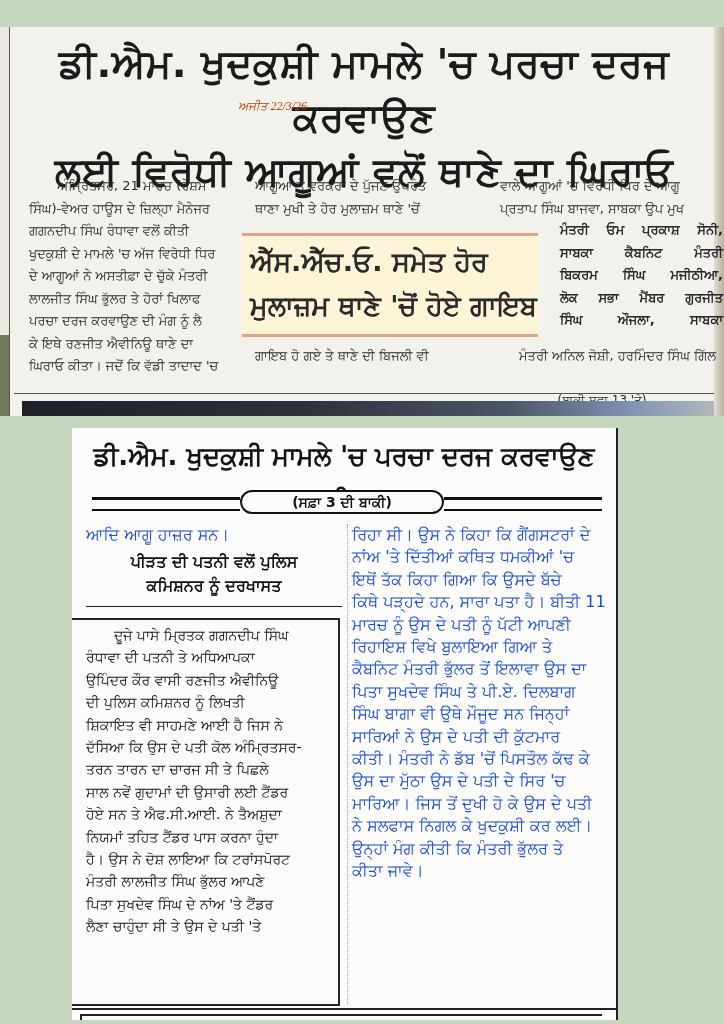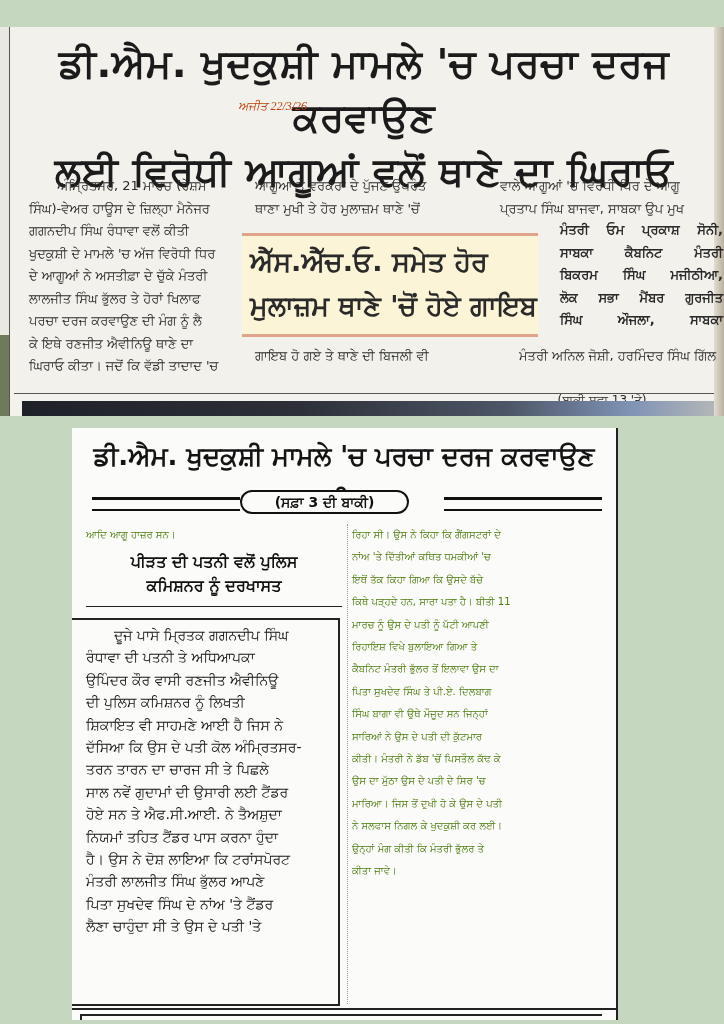--- a/index.html
+++ b/index.html
@@ -75,26 +75,26 @@
       font-weight:bold; font-size:26px; line-height:44px; color:#141414;
     }
     .cont-row { position:absolute; left:0; top:62px; width:544px; height:26px; }
     .cont-row .bars {
       position:absolute; top:7px; height:9px;
       border-top:3px solid #111; border-bottom:2px solid #111;
     }
     .cont-row .bars.l { left:20px; width:148px; }
     .cont-row .bars.r { left:372px; width:158px; }
     .cont-pill {
-      position:absolute; left:168px; top:0; width:169px; height:24px;
+      position:absolute; left:168px; top:0; width:204px; height:24px;
       border:2px solid #111; border-radius:12px; box-sizing:border-box;
       text-align:center; font-size:14px; line-height:20px; font-weight:bold; color:#111;
       background:#fbfbf9;
     }
-    .col-b { position:absolute; font-size:10px; line-height:22.4px; color:#4d7c0f; }
+    .col-b { position:absolute; font-size:16px; line-height:22.4px; color:#1d4ed8; }
     .colb1 { left:14px; top:96px; width:256px; }
     .colb2 { left:280px; top:96px; width:256px; }
     .subhead2 {
       position:absolute; left:14px; top:122px; width:256px;
       text-align:center; font-weight:bold; font-size:16px; line-height:24px; color:#111;
     }
     .sub2-rule { position:absolute; left:14px; top:178px; width:256px; height:1px; background:#222; }
     .box-b1 {
       position:absolute; left:-10px; top:190px; width:278px; height:388px;
       border:2px solid #222; border-left:none; box-sizing:border-box;

